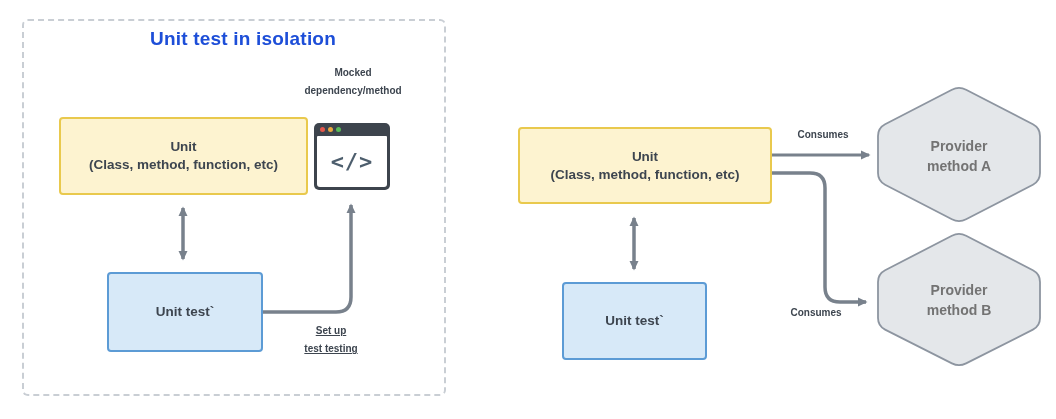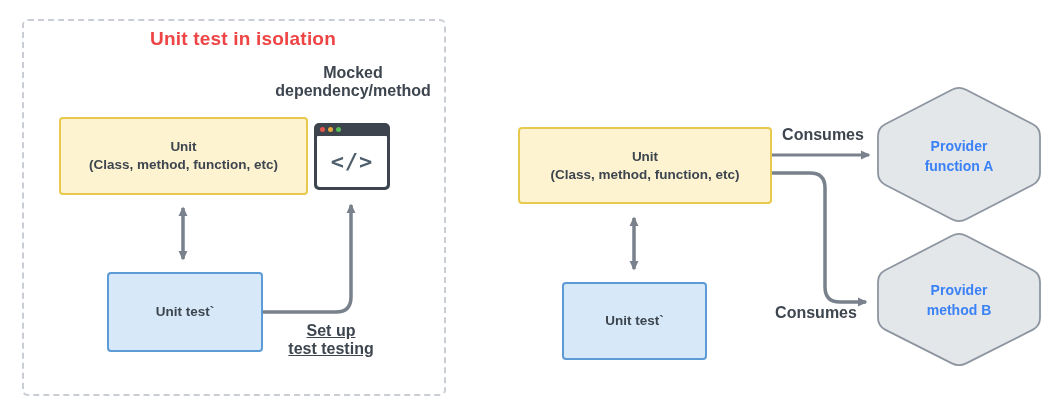--- a/index.html
+++ b/index.html
@@ -6,36 +6,36 @@
   .canvas{
     position:relative;width:1056px;height:419px;background:#ffffff;overflow:hidden;
     font-family:"Liberation Sans", sans-serif;color:#3d454f;
   }
   .overlay{position:absolute;left:0;top:0;width:1056px;height:419px;pointer-events:none;}
   .panel{
     position:absolute;border:2px dashed #c9ced4;border-radius:6px;box-sizing:border-box;
   }
   .title{
     position:absolute;transform:translateX(-50%);font-size:19px;font-weight:700;
-    white-space:nowrap;color:#ef4444;letter-spacing:.2px;
+    white-space:nowrap;color:#1d4ed8;letter-spacing:.2px;
   }
   .lbl{
-    position:absolute;transform:translateX(-50%);font-size:16px;font-weight:600;
+    position:absolute;transform:translateX(-50%);font-size:10px;font-weight:600;
     text-align:center;line-height:18px;white-space:nowrap;color:#3d454f;
   }
   .box{
     position:absolute;box-sizing:border-box;border-radius:4px;
     display:flex;flex-direction:column;align-items:center;justify-content:center;
     font-size:13.5px;font-weight:600;line-height:18px;text-align:center;color:#3d454f;
   }
   .box-yellow{background:#fdf3d0;border:2px solid #e9c94d;}
   .box-blue{background:#d7e9f8;border:2px solid #5c9bd5;}
   .hex-lbl{
     position:absolute;transform:translate(-50%,-50%);font-size:14px;font-weight:600;
-    text-align:center;line-height:20px;white-space:nowrap;color:#3b82f6;
+    text-align:center;line-height:20px;white-space:nowrap;color:#737373;
   }
   .browser-icon{
     position:absolute;background:#3d444d;border-radius:5px;box-sizing:border-box;
   }
   .browser-topbar{
     position:absolute;left:0;top:0;right:0;height:13px;display:flex;align-items:center;
     padding-left:6px;gap:3px;
   }
   .dot{width:5px;height:5px;border-radius:50%;}
   .browser-body{
@@ -118,21 +118,21 @@
   <div class="lbl" style="left:823px;top:126px;">Consumes</div>
 
   <div class="lbl" style="left:816px;top:304px;">Consumes</div>
 
   <div class="box box-blue" style="left:562px;top:282px;width:145px;height:78px;">
     <div>Unit test`</div>
   </div>
 
   <div class="hex-lbl" style="left:959px;top:156px;">
     <div>Provider</div>
-    <div>function A</div>
+    <div>method A</div>
   </div>
 
   <div class="hex-lbl" style="left:959px;top:300px;">
     <div>Provider</div>
     <div>method B</div>
   </div>
 
 </div>
 
 </body></html>

